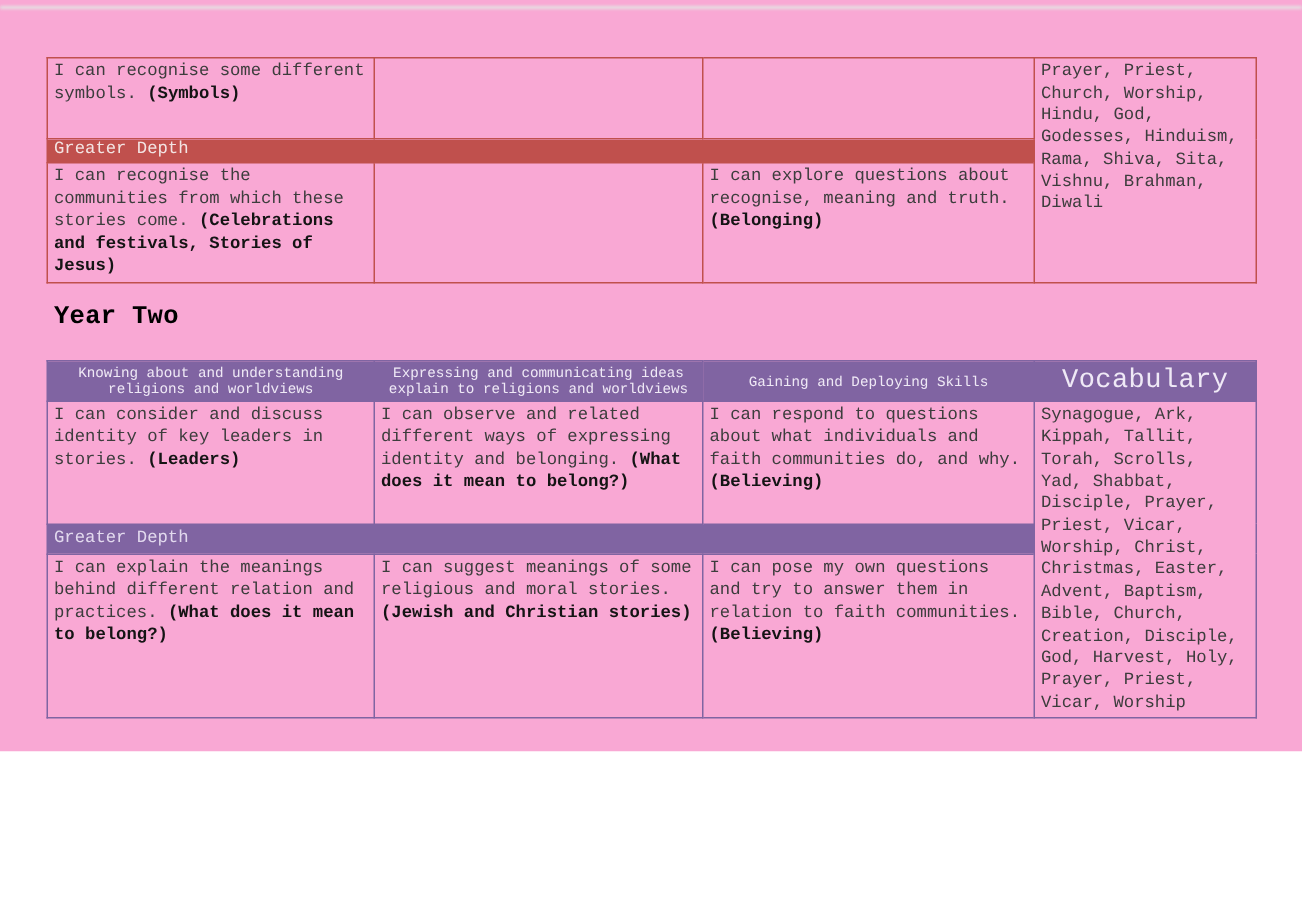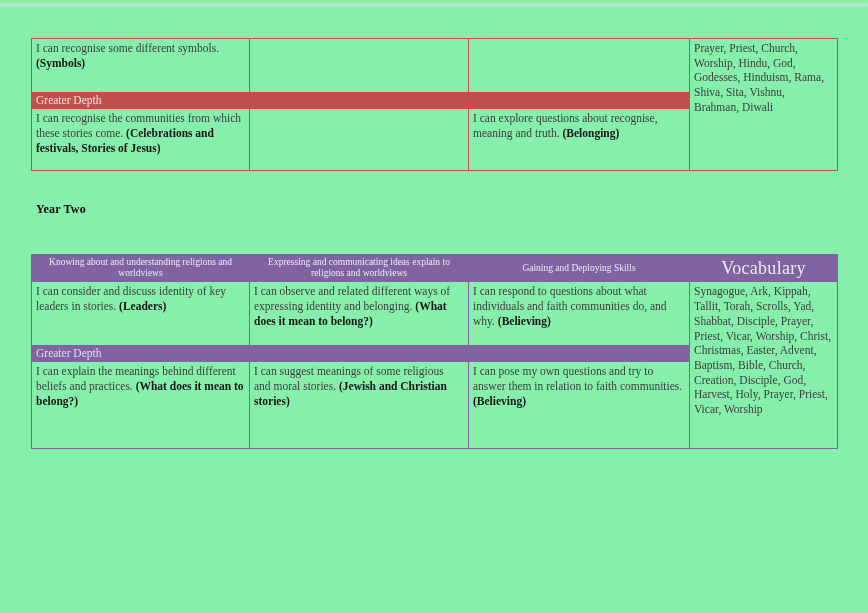--- a/index.html
+++ b/index.html
@@ -1,39 +1,39 @@
 <!DOCTYPE html>
 <html><head>
 <meta charset="utf-8">
 <style>
   html, body { margin: 0; padding: 0; background: #ffffff; }
   .page {
     position: relative;
     width: 868px;
-    height: 613px;
-    background: #86efac;
-    font-family: Liberation Serif, serif;
+    height: 501px;
+    background: #f9a8d4;
+    font-family: Liberation Mono, monospace;
     overflow: hidden;
   }
   .scan-line {
     position: absolute;
     left: 0; top: 4px;
     width: 868px; height: 2px;
     background: #e3e3e3;
     filter: blur(1px);
   }
   table {
     position: absolute;
     left: 31px;
     width: 806px;
     border-collapse: collapse;
     table-layout: fixed;
   }
   #year-one-table { top: 38px; }
-  #year-two-table { top: 254px; padding-left: 33px; }
+  #year-two-table { top: 240px; padding-left: 33px; }
 
   #year-one-table td { border: 1px solid #c0504d; }
   #year-two-table td, #year-two-table th { border: 1px solid #8064a2; }
 
   td {
     vertical-align: top;
     padding: 2px 5px 2px 4px;
     font-size: 11.5px;
     line-height: 1.3;
     color: #3d3d3d;
@@ -66,21 +66,21 @@
     padding: 2px 8px;
   }
   th.col-head-voc { font-size: 18px; letter-spacing: 0.3px; }
 
   .voc-cell { line-height: 1.28; }
 
   .heading {
     position: absolute;
     left: 36px;
     top: 202px;
-    font-size: 12px;
+    font-size: 17px;
     font-weight: bold;
     color: #000000;
     letter-spacing: 0.2px;
   }
 </style>
 </head>
 <body>
 
 <div class="page">
 
@@ -130,20 +130,20 @@
     <tr style="height:64px">
       <td><span>I can consider and discuss identity of key leaders in stories.</span> <b class="em">(Leaders)</b></td>
       <td><span>I can observe and related different ways of expressing identity and belonging.</span> <b class="em">(What does it mean to belong?)</b></td>
       <td><span>I can respond to questions about what individuals and faith communities do, and why.</span> <b class="em">(Believing)</b></td>
       <td class="voc-cell" rowspan="3">Synagogue, Ark, Kippah, Tallit, Torah, Scrolls, Yad, Shabbat, Disciple, Prayer, Priest, Vicar, Worship, Christ, Christmas, Easter, Advent, Baptism, Bible, Church, Creation, Disciple, God, Harvest, Holy, Prayer, Priest, Vicar, Worship</td>
     </tr>
     <tr style="height:16px">
       <td class="band-purple" colspan="3">Greater Depth</td>
     </tr>
     <tr style="height:87px">
-      <td><span>I can explain the meanings behind different beliefs and practices.</span> <b class="em">(What does it mean to belong?)</b></td>
+      <td><span>I can explain the meanings behind different relation and practices.</span> <b class="em">(What does it mean to belong?)</b></td>
       <td><span>I can suggest meanings of some religious and moral stories.</span> <b class="em">(Jewish and Christian stories)</b></td>
       <td><span>I can pose my own questions and try to answer them in relation to faith communities.</span> <b class="em">(Believing)</b></td>
     </tr>
   </tbody>
     </table>
 
 </div>
 
 </body></html>

